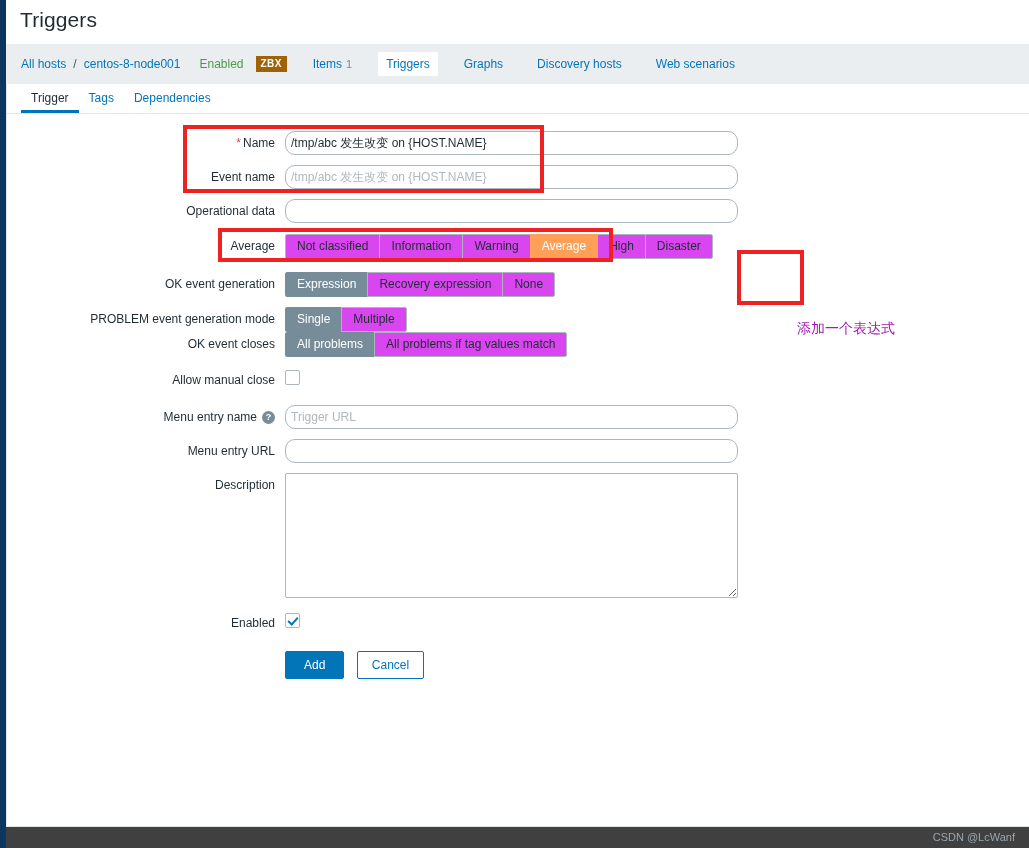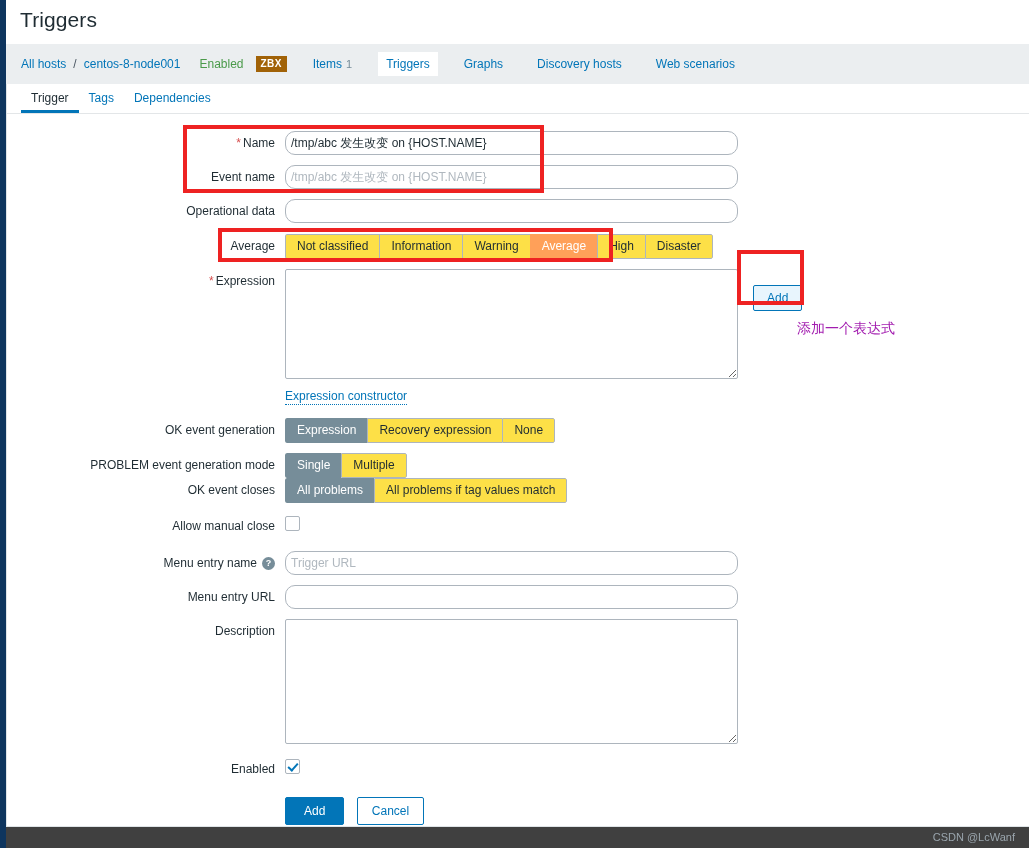--- a/index.html
+++ b/index.html
@@ -193,21 +193,21 @@
 
   
   .seg {
     display: inline-flex;
     border-radius: 2px;
     overflow: hidden;
   }
   .seg-item {
     font-size: 12px;
     color: #1f2c33;
-    background: #fde047;
+    background: #d946ef;
     border: 1px solid #adb5bd;
     border-right: none;
     padding: 3px 11px;
     line-height: 17px;
     cursor: pointer;
     white-space: nowrap;
     user-select: none;
   }
   .seg-item:last-child { border-right: 1px solid #adb5bd; }
   .seg-item:first-child { border-radius: 2px 0 0 2px; }
@@ -402,32 +402,20 @@
             <div class="seg-item">Not classified</div>
             <div class="seg-item">Information</div>
             <div class="seg-item">Warning</div>
             <div class="seg-item sel-avg">Average</div>
             <div class="seg-item">High</div>
             <div class="seg-item">Disaster</div>
           </div>
         </div>
       </div>
 
-      <div class="frow" style="margin-top:10px;">
-        <div class="flabel"><span class="req">*</span><span>Expression</span></div>
-        <div class="fctl">
-          <textarea class="ta" style="height: 110px;"></textarea>
-          <div style="margin-top:3px;">
-            <span class="dash-link">Expression constructor</span>
-          </div>
-        </div>
-        <div style="position:absolute; left:746px; top:16px;">
-          <button class="btn-light">Add</button>
-        </div>
-      </div>
 
       <div class="frow" style="margin-top:13px;">
         <div class="flabel">OK event generation</div>
         <div class="fctl">
           <div class="seg">
             <div class="seg-item sel">Expression</div>
             <div class="seg-item">Recovery expression</div>
             <div class="seg-item">None</div>
           </div>
         </div>

